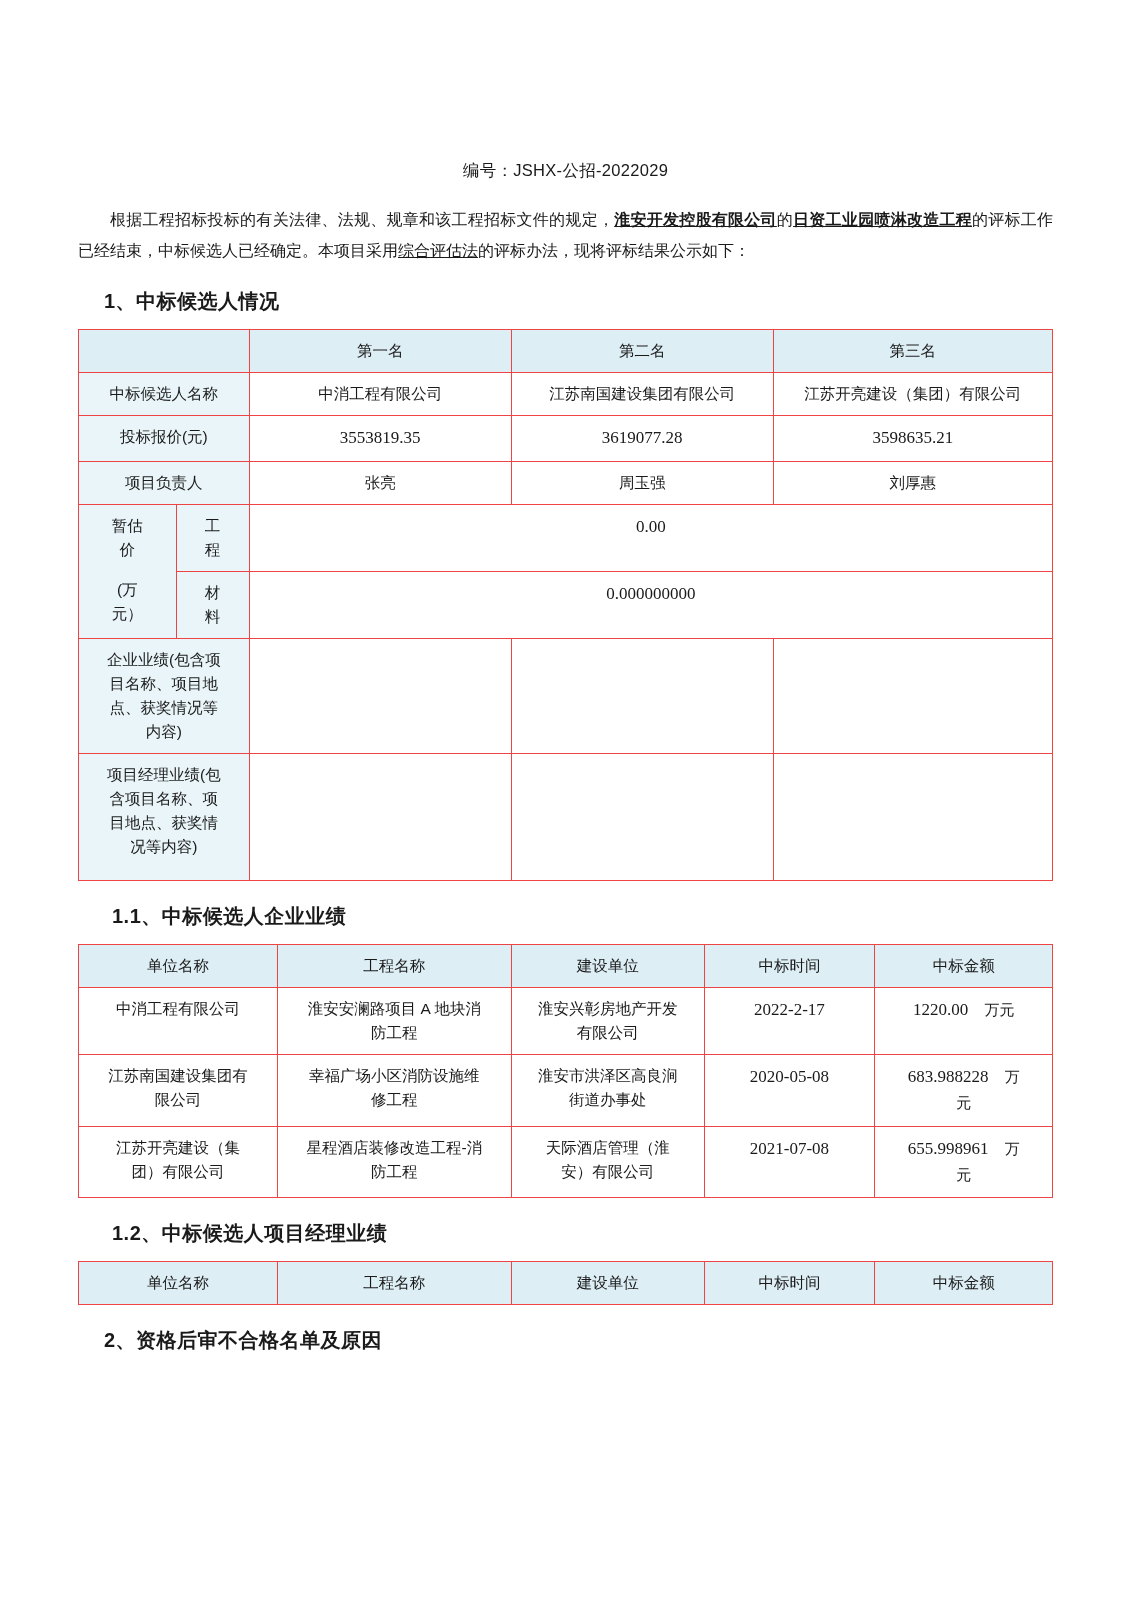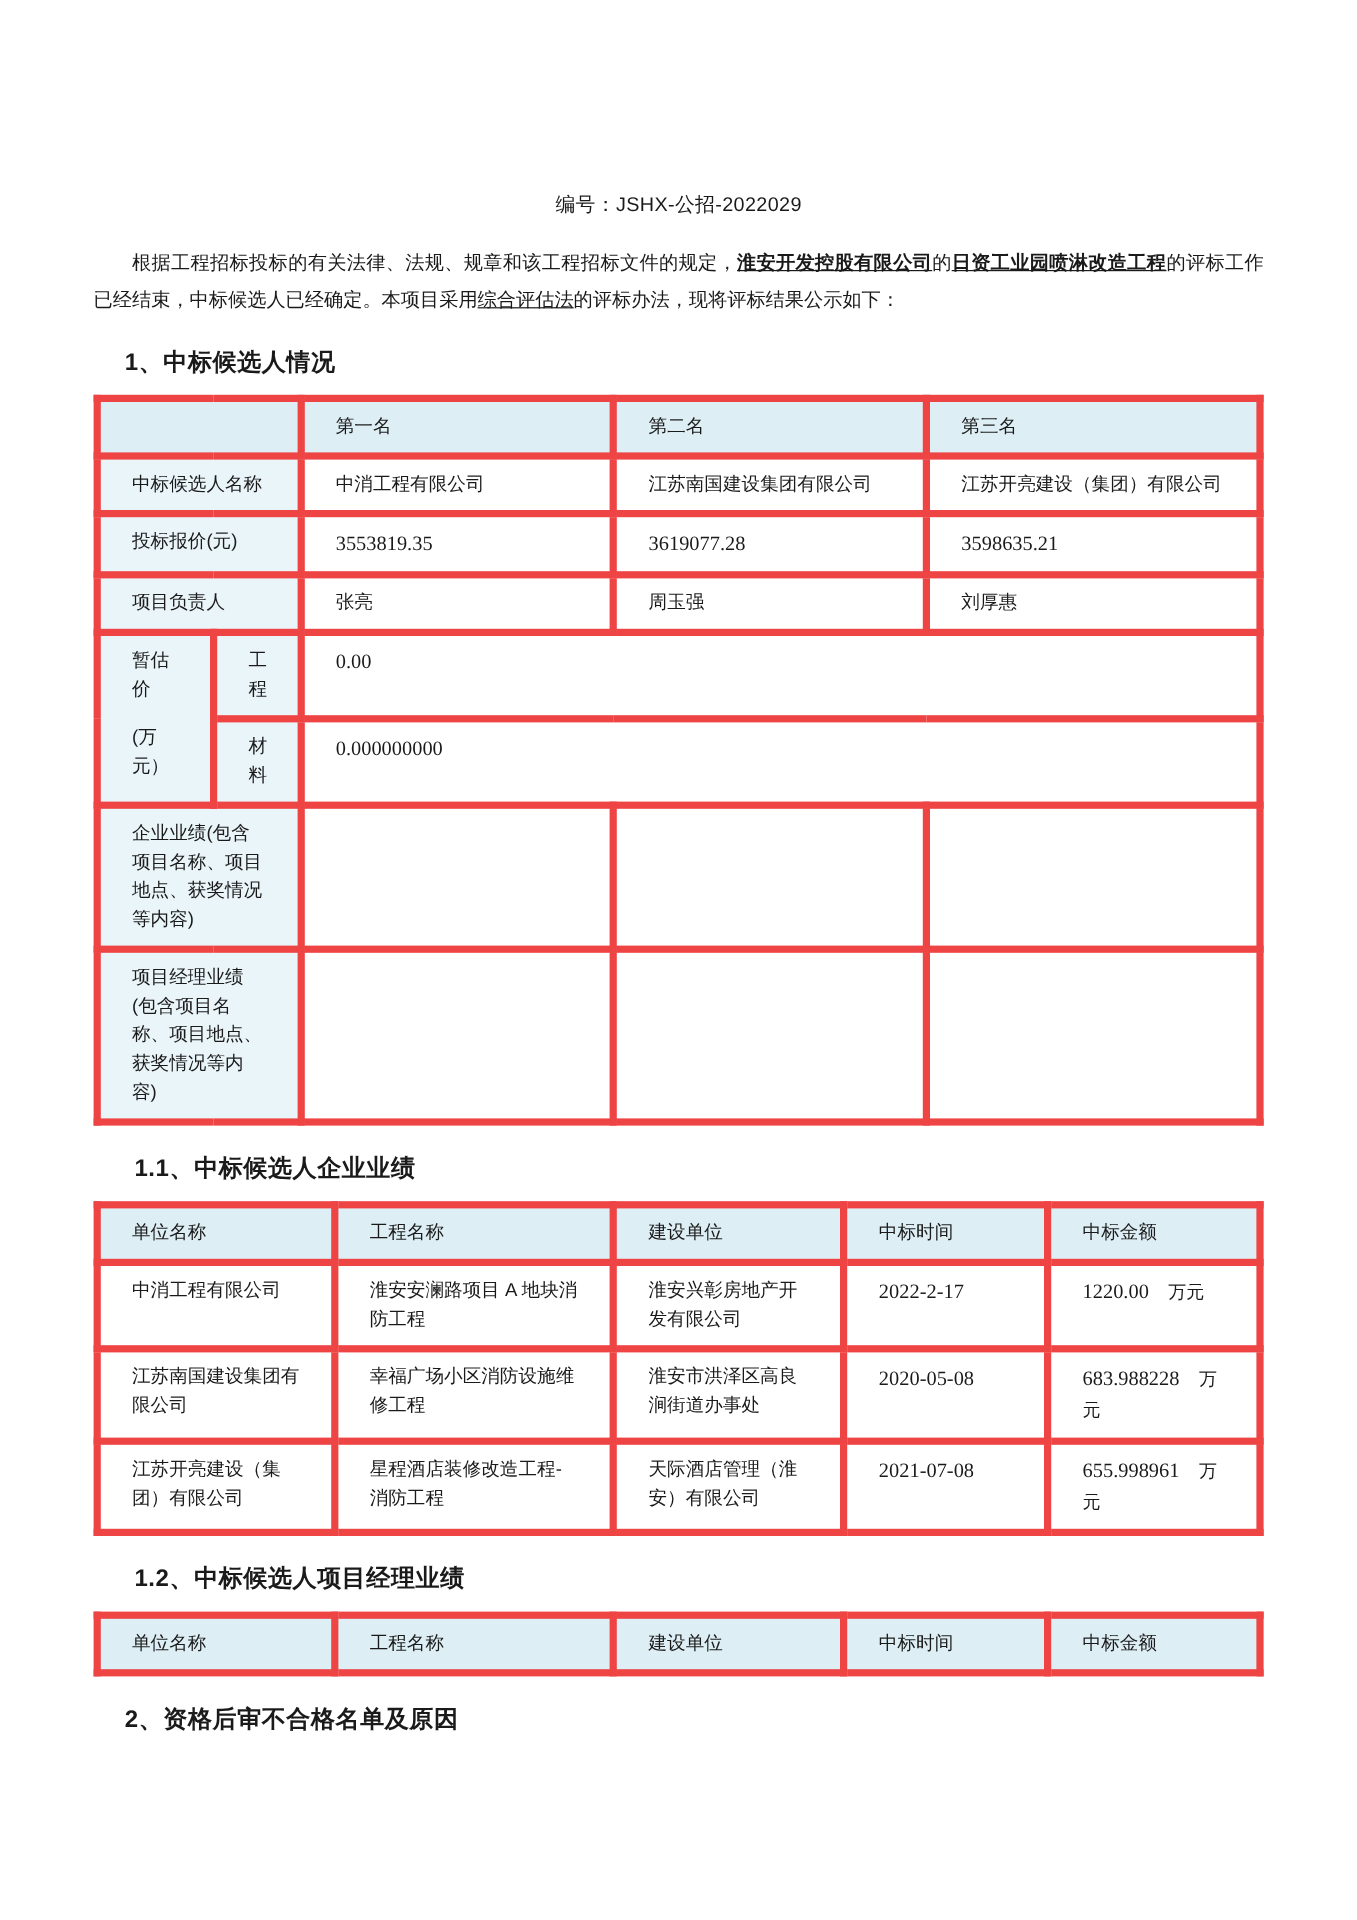--- a/index.html
+++ b/index.html
@@ -55,27 +55,27 @@
   }
   .section-title.sub {
     padding-left: 34px;
   }
   table {
     border-collapse: collapse;
     width: 100%;
     table-layout: fixed;
   }
   table td, table th {
-    border: 6px solid #ef4444;
+    border: 1px solid #ef4444;
     padding: 9px 26px;
     font-size: 15.5px;
     vertical-align: top;
     line-height: 1.55;
     font-weight: normal;
-    text-align: left;
+    text-align: center;
     word-wrap: break-word;
   }
   .hdr td, .hdr th {
     background: #ddeef5;
   }
   .lbl {
     background: #eaf5fa;
   }
   .num {
     font-family: "Liberation Serif", serif;

